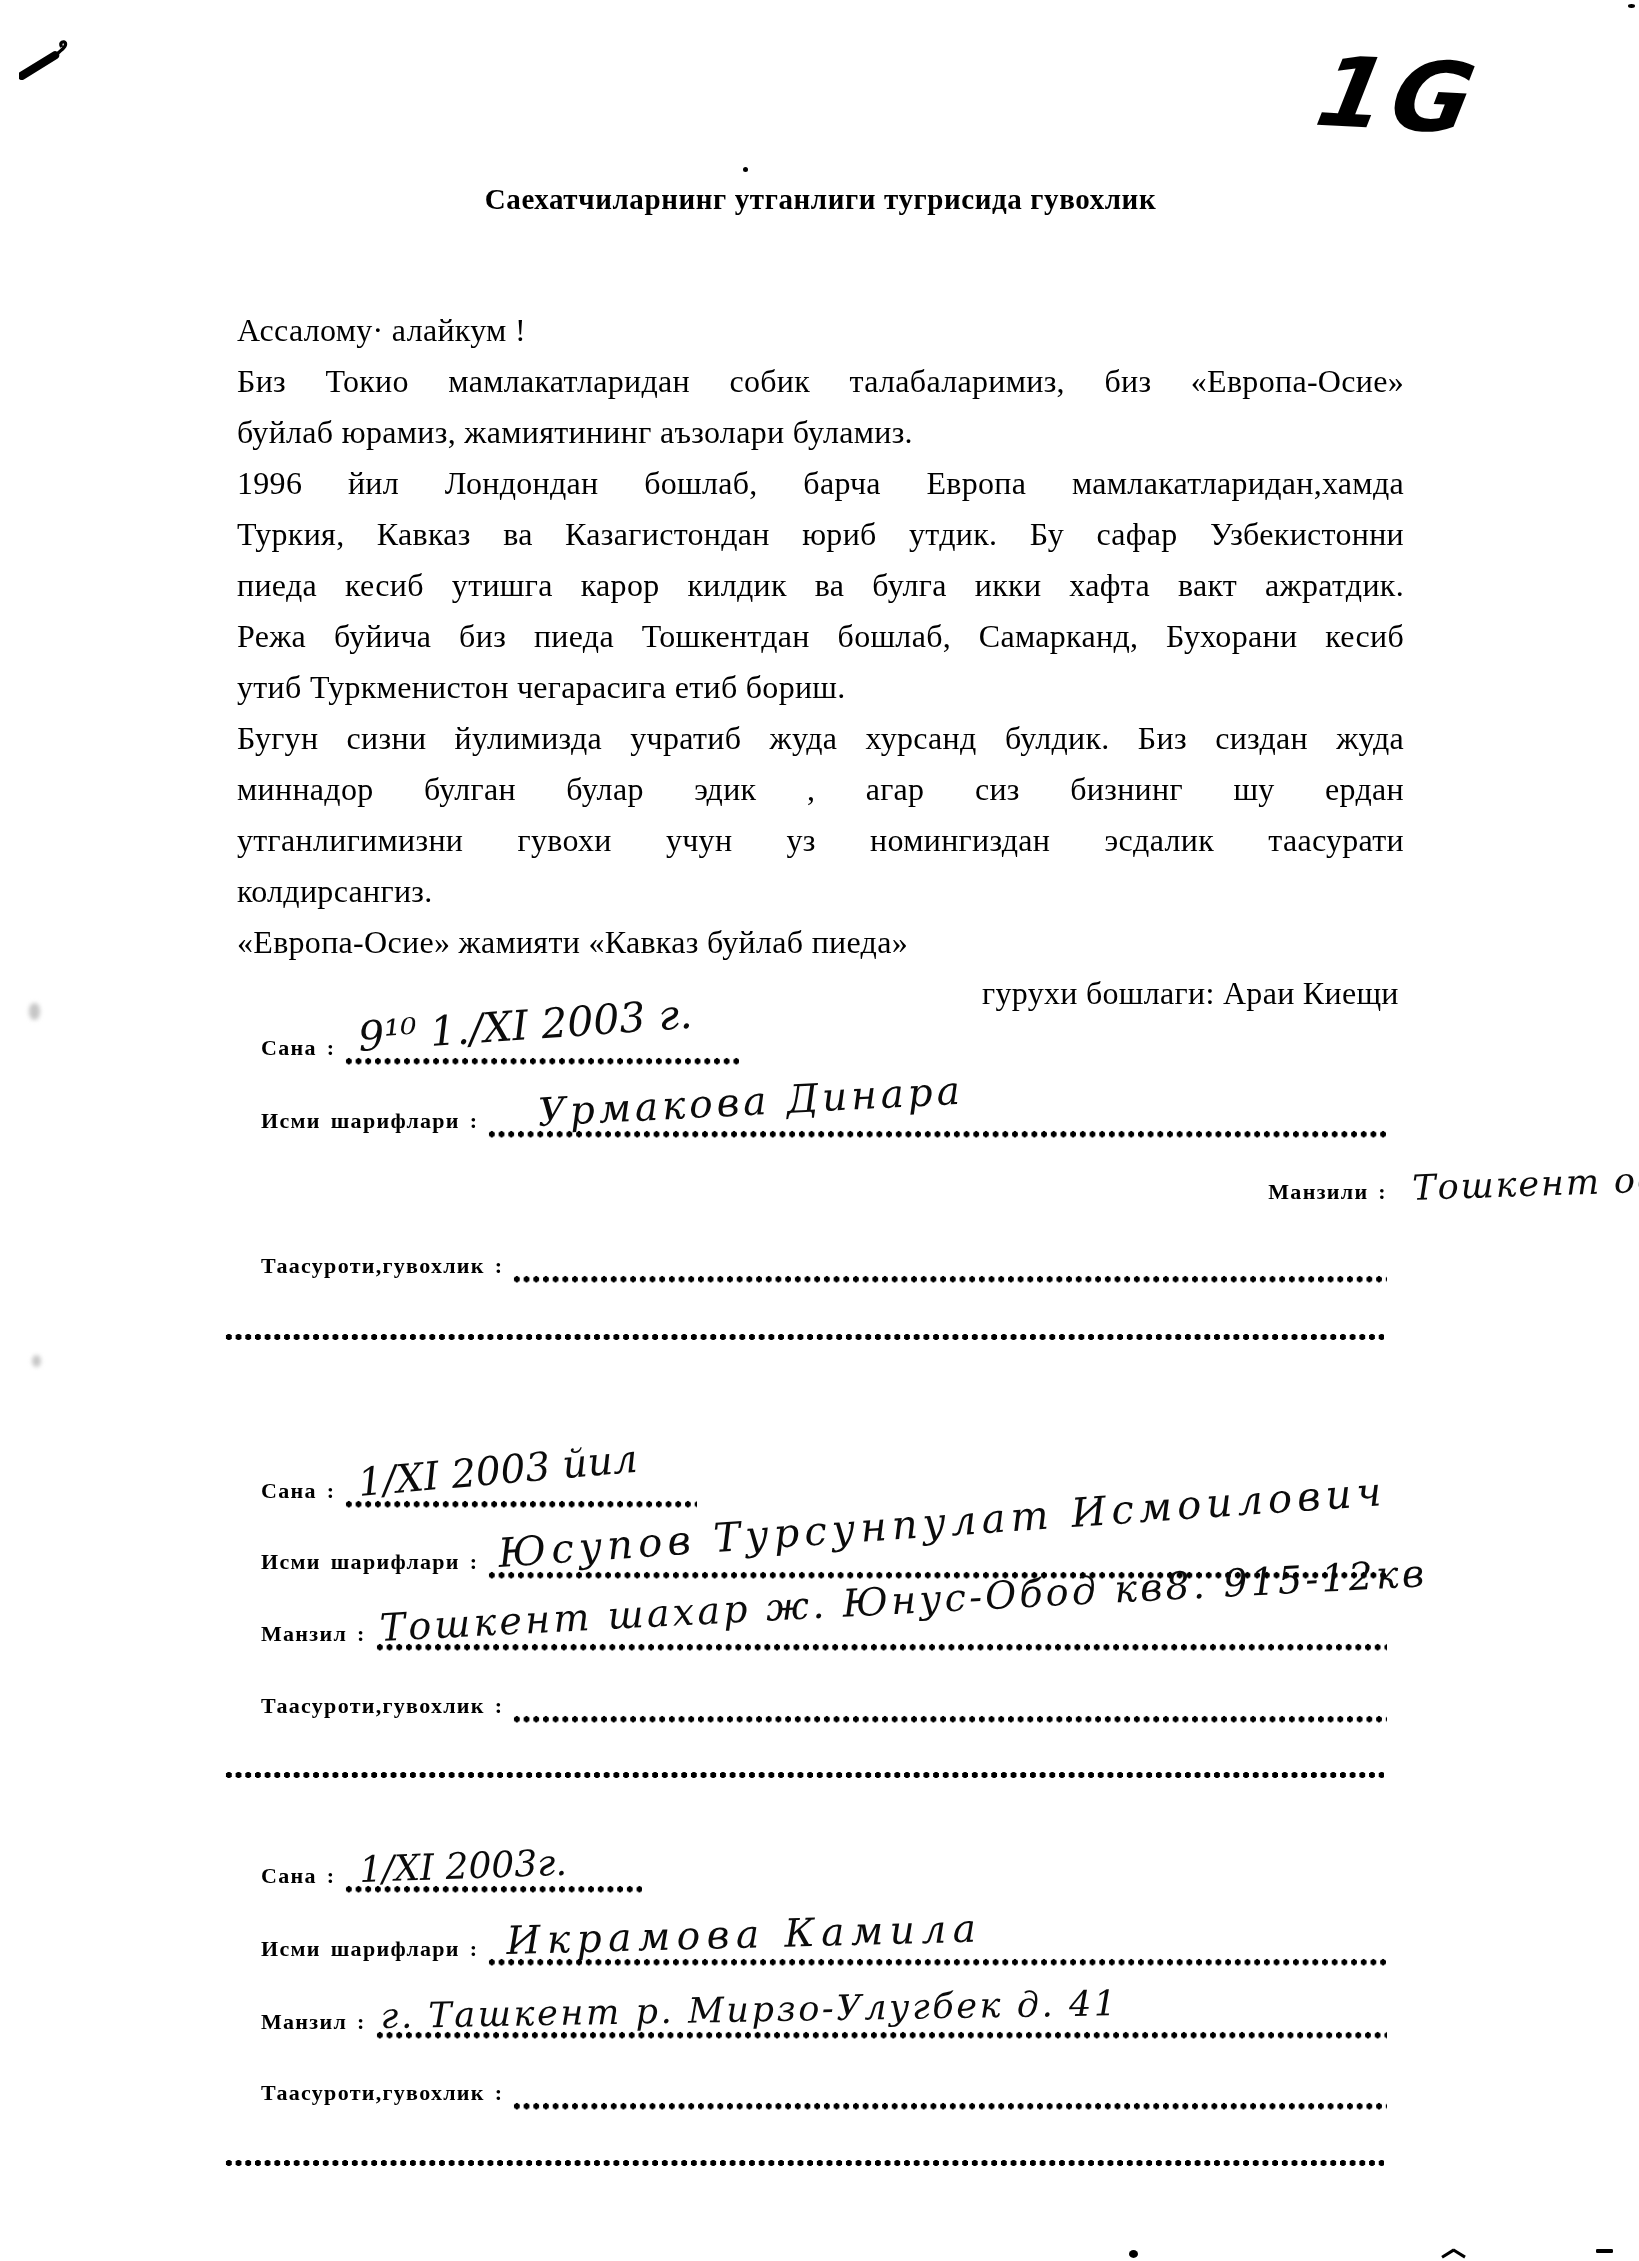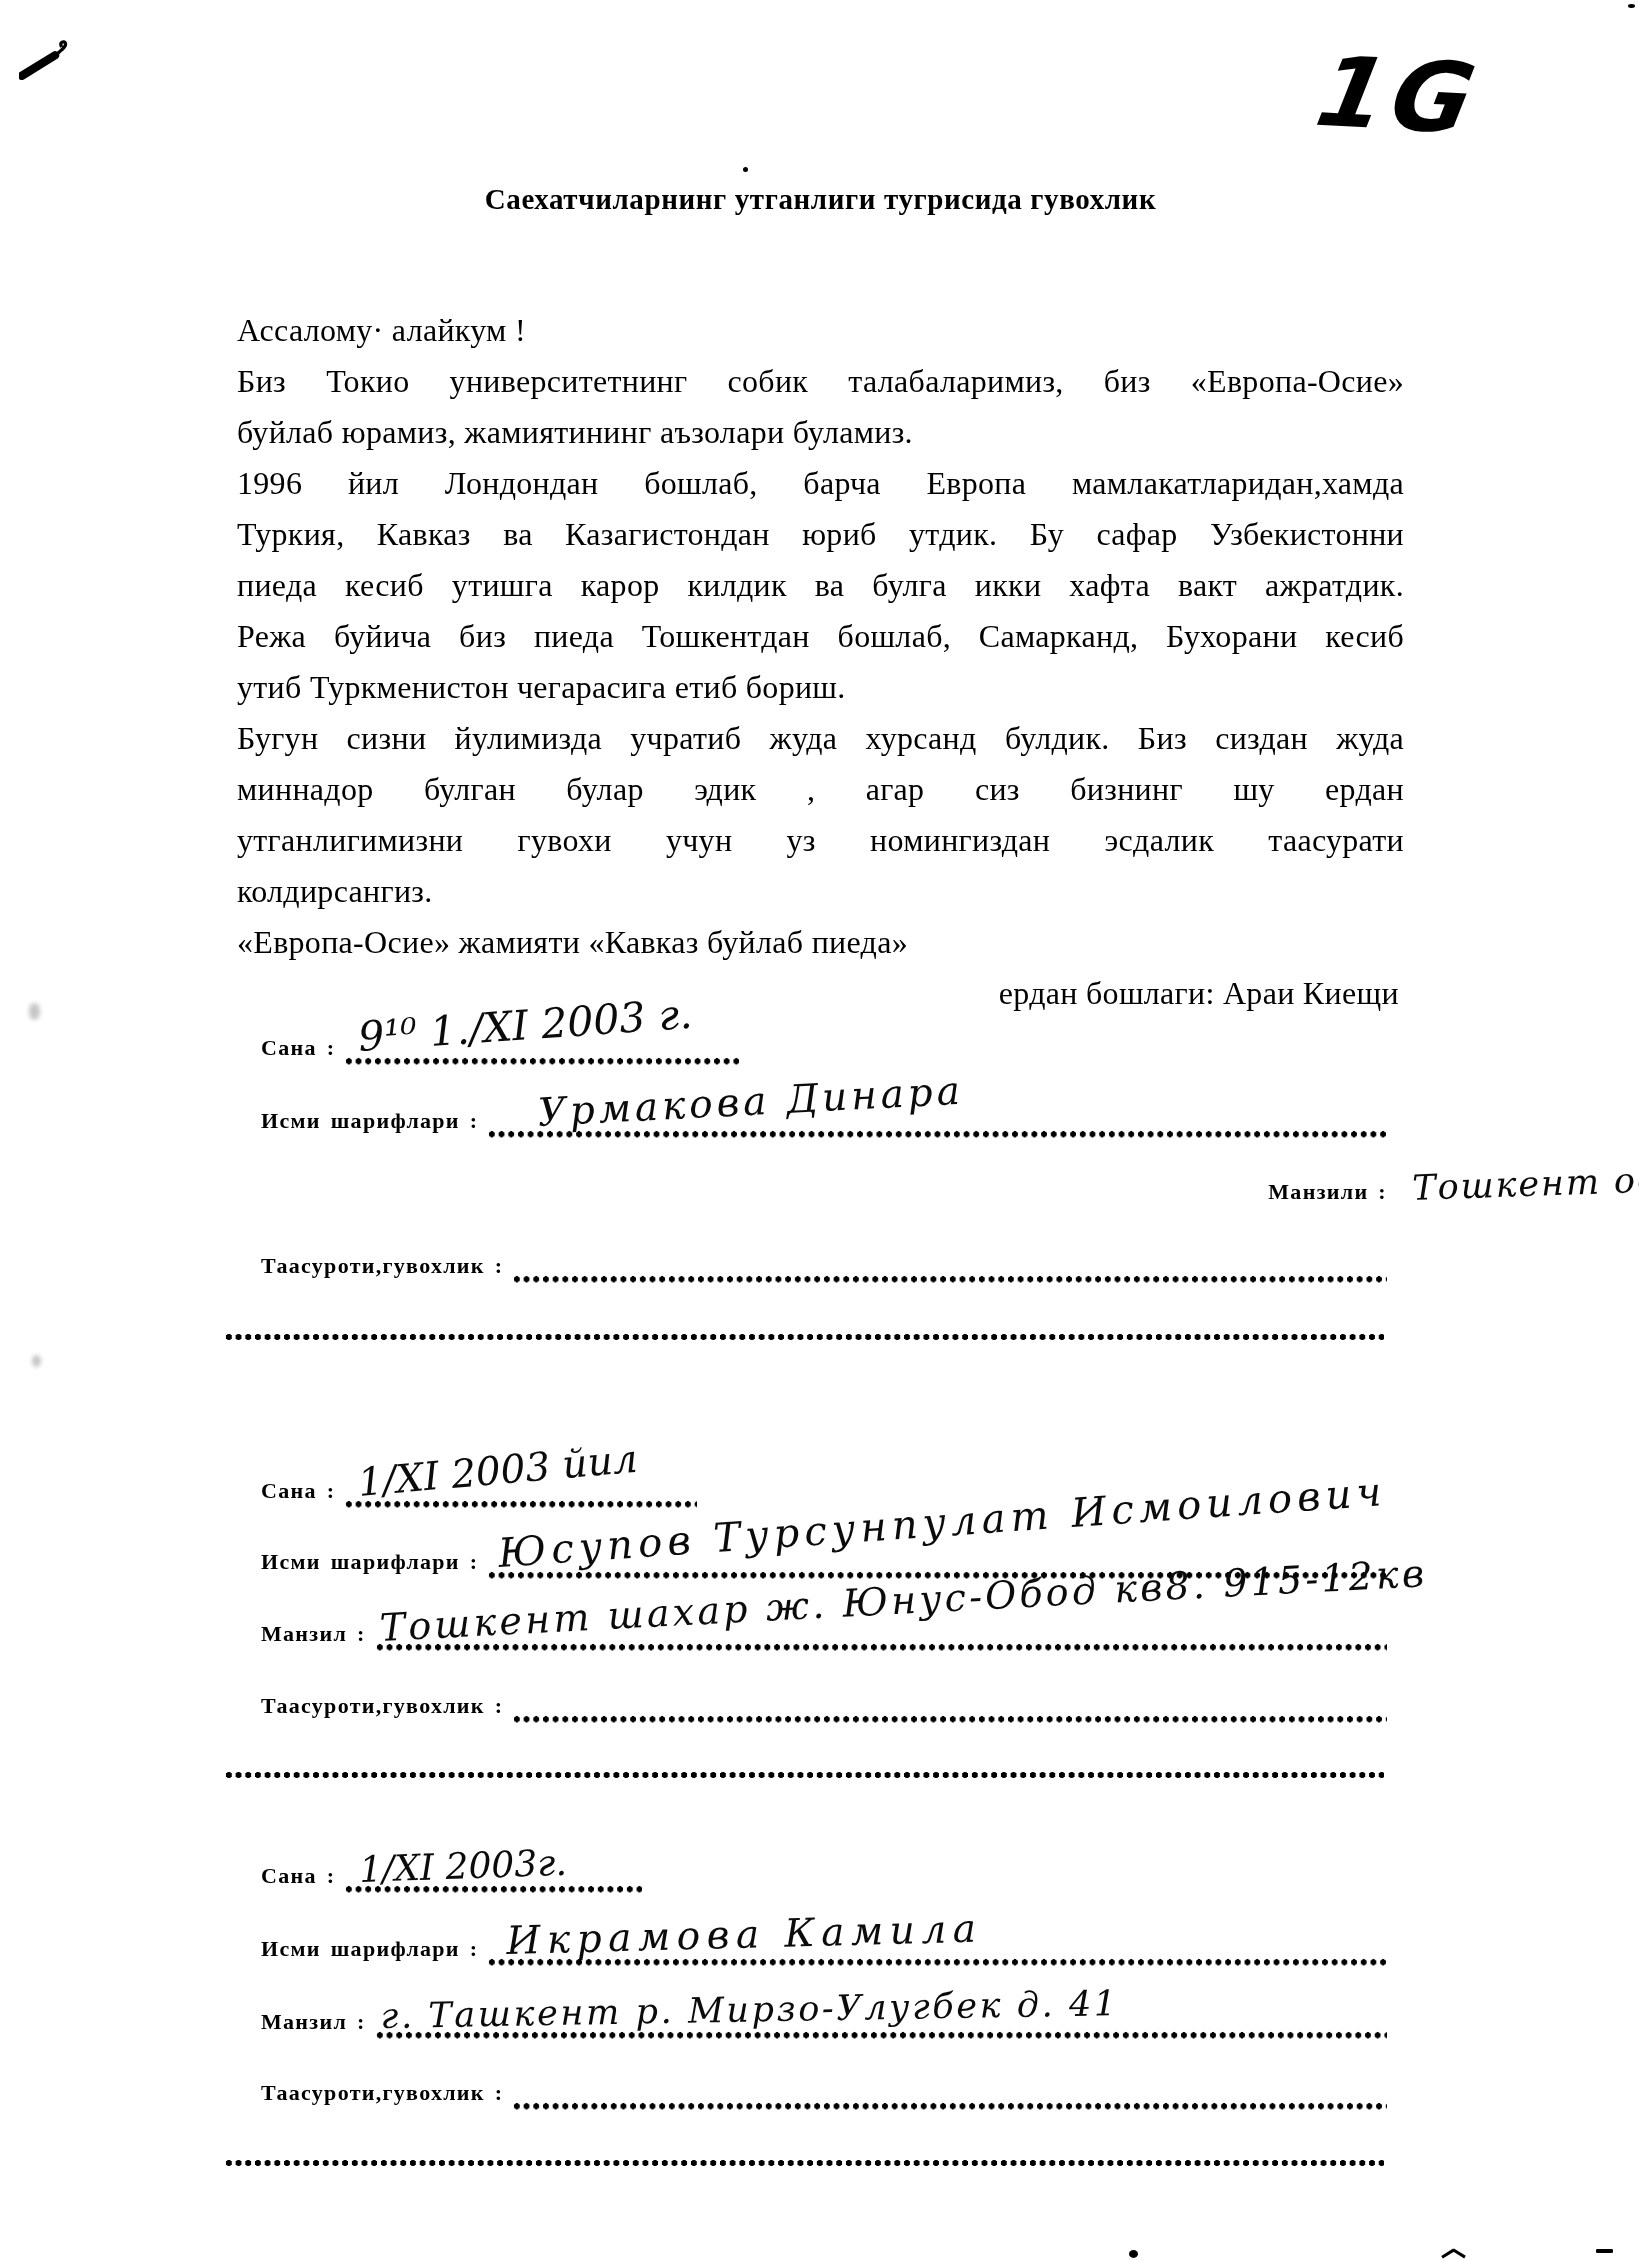--- a/index.html
+++ b/index.html
@@ -72,33 +72,33 @@
     <path d="M4 62 L56 30" stroke="#000" stroke-width="13" stroke-linecap="round" fill="none"></path>
     <path d="M56 30 C66 22 74 16 72 11 C70 7 62 9 66 17" stroke="#000" stroke-width="5" fill="none"></path>
   </svg>
 
   <div class="corner-mark">1G</div>
 
   <h1 class="title">Саехатчиларнинг утганлиги тугрисида гувохлик</h1>
 
   <div class="textblock">
     <p class="lline">Ассалому· алайкум !</p>
-    <p class="jline">Биз Токио университетнинг собик талабаларимиз, биз «Европа-Осие»</p>
+    <p class="jline">Биз Токио мамлакатларидан собик талабаларимиз, биз «Европа-Осие»</p>
     <p class="lline">буйлаб юрамиз, жамиятининг аъзолари буламиз.</p>
     <p class="jline">1996 йил Лондондан бошлаб, барча Европа мамлакатларидан,хамда</p>
     <p class="jline">Туркия, Кавказ ва Казагистондан юриб утдик. Бу сафар Узбекистонни</p>
     <p class="jline">пиеда кесиб утишга карор килдик ва булга икки хафта вакт ажратдик.</p>
     <p class="jline">Режа буйича биз пиеда Тошкентдан бошлаб, Самарканд, Бухорани кесиб</p>
     <p class="lline">утиб Туркменистон чегарасига етиб бориш.</p>
     <p class="jline">Бугун сизни йулимизда учратиб жуда хурсанд булдик. Биз сиздан жуда</p>
     <p class="jline">миннадор булган булар эдик , агар сиз бизнинг шу ердан</p>
     <p class="jline">утганлигимизни гувохи учун уз номингиздан эсдалик таасурати</p>
     <p class="lline">колдирсангиз.</p>
     <p class="society">«Европа-Осие» жамияти «Кавказ буйлаб пиеда»</p>
-    <p class="leader">ердан бошлаги: Араи Киещи</p>
+    <p class="leader">гурухи бошлаги: Араи Киещи</p>
   </div>
 
   <div class="row" style="top:1026px;">
     <span class="label">Сана :</span>
     <div class="field" style="width:395px;">
       <div class="dots dotline"></div>
       <span class="hw hw-d1">9¹⁰ 1./XI 2003 г.</span>
     </div>
   </div>
   <div class="row" style="top:1099px; width:1150px;">

